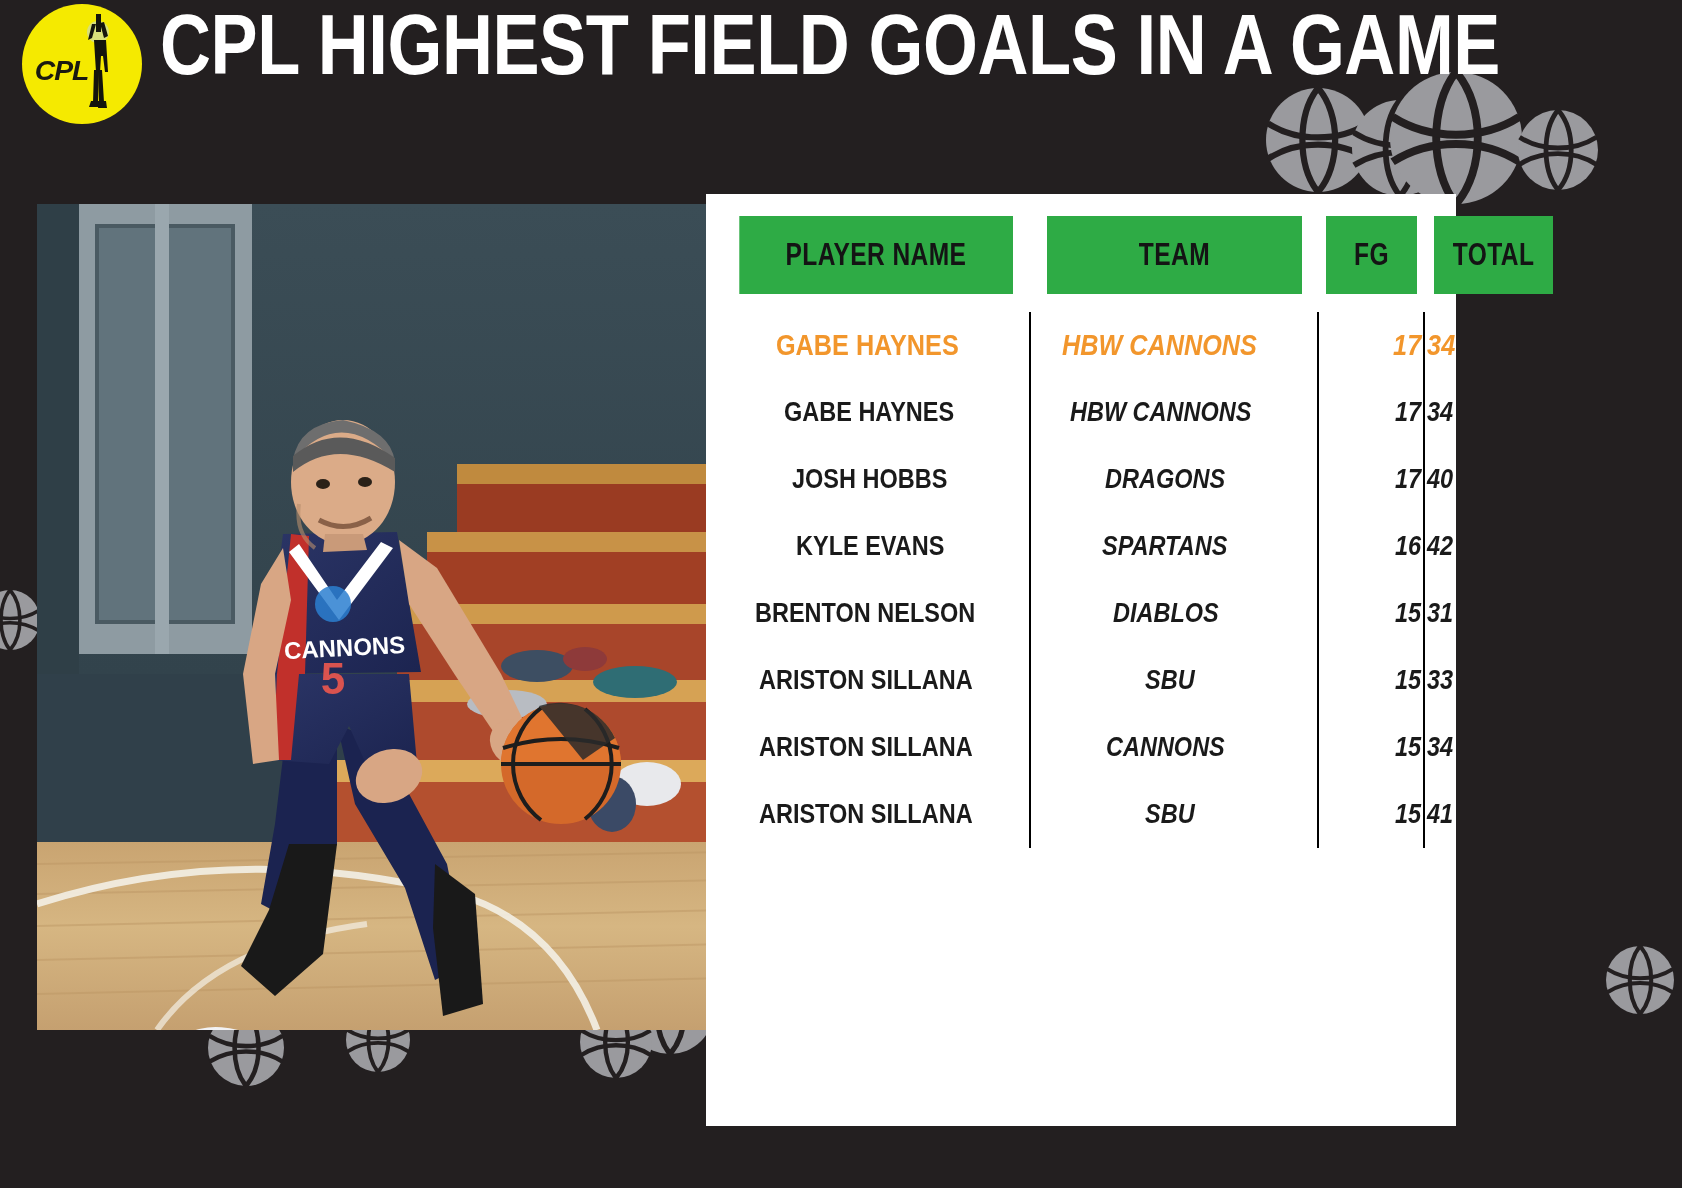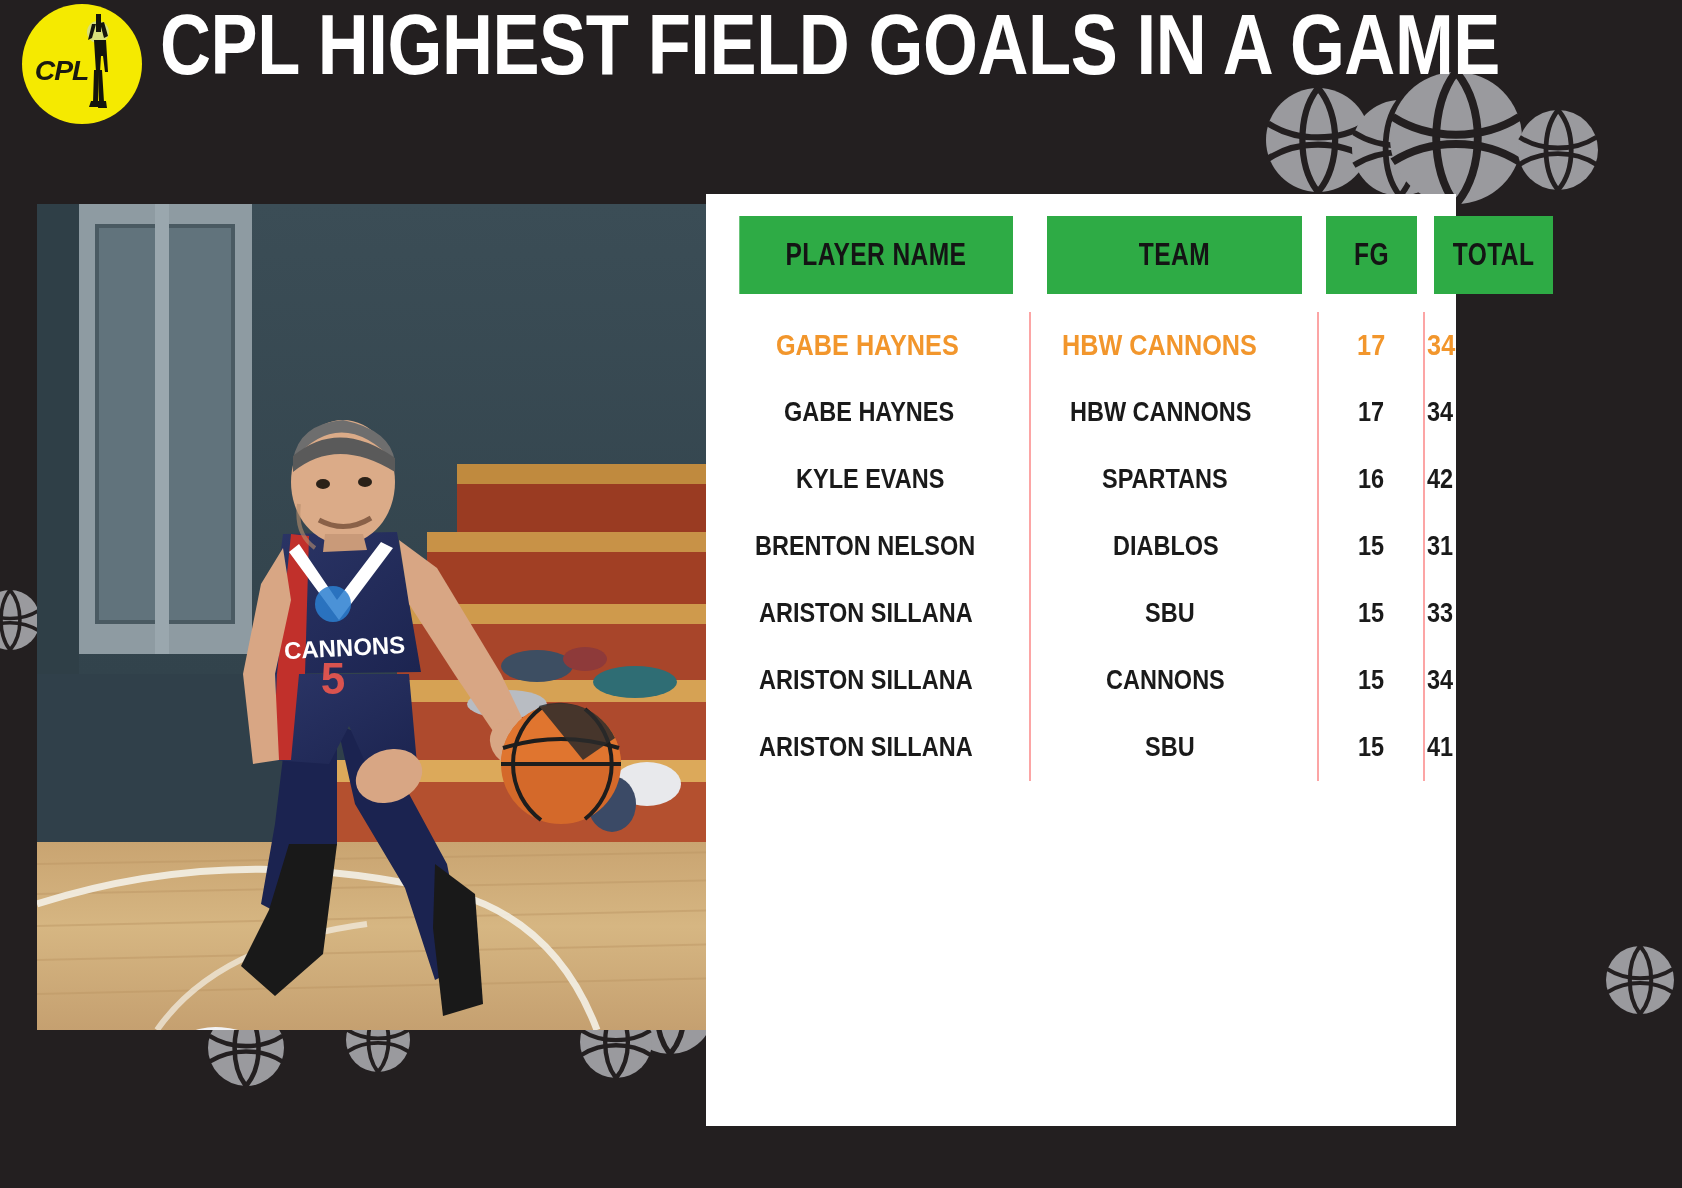--- a/index.html
+++ b/index.html
@@ -97,25 +97,25 @@
     color:#1a1a1a;
     height:67px;
     vertical-align:middle;
     white-space:nowrap;
   }
   .table tbody td .cell { display:inline-block; transform:scaleX(0.87); transform-origin:left center; }
   .table tbody td.num .cell { transform-origin:center center; }
 
   td.c-name  { text-align:center;   padding-left:10px; }
   td.c-team  { text-align:center; }
-  td.c-fg    { text-align:center; }
+  td.c-fg    { text-align:right; }
   td.c-total { text-align:left; }
 
   
-  td.c-team, td.c-fg, td.c-total { border-left:2px solid #fca5a5; }
+  td.c-team, td.c-fg, td.c-total { border-left:2px solid #000000;font-style:italic; }
 
   tr.highlight td { color:#f2962c; font-size:29px; }
   tr.highlight td.c-name { color:#f2962c; }
 
   
 </style>
 </head>
 <body>
 
 <div id="decor-layer">
@@ -419,20 +419,26 @@
           <td class="c-fg num"><span class="cell">17</span></td>
           <td class="c-total num"><span class="cell">34</span></td>
         </tr>
         <tr>
           <td class="c-name"><span class="cell">GABE HAYNES</span></td>
           <td class="c-team"><span class="cell">HBW CANNONS</span></td>
           <td class="c-fg num"><span class="cell">17</span></td>
           <td class="c-total num"><span class="cell">34</span></td>
         </tr>
         <tr>
+          <td class="c-name"><span class="cell">JOSH HOBBS</span></td>
+          <td class="c-team"><span class="cell">DRAGONS</span></td>
+          <td class="c-fg num"><span class="cell">17</span></td>
+          <td class="c-total num"><span class="cell">40</span></td>
+        </tr>
+        <tr>
           <td class="c-name"><span class="cell">KYLE EVANS</span></td>
           <td class="c-team"><span class="cell">SPARTANS</span></td>
           <td class="c-fg num"><span class="cell">16</span></td>
           <td class="c-total num"><span class="cell">42</span></td>
         </tr>
         <tr>
           <td class="c-name"><span class="cell">BRENTON NELSON</span></td>
           <td class="c-team"><span class="cell">DIABLOS</span></td>
           <td class="c-fg num"><span class="cell">15</span></td>
           <td class="c-total num"><span class="cell">31</span></td>

